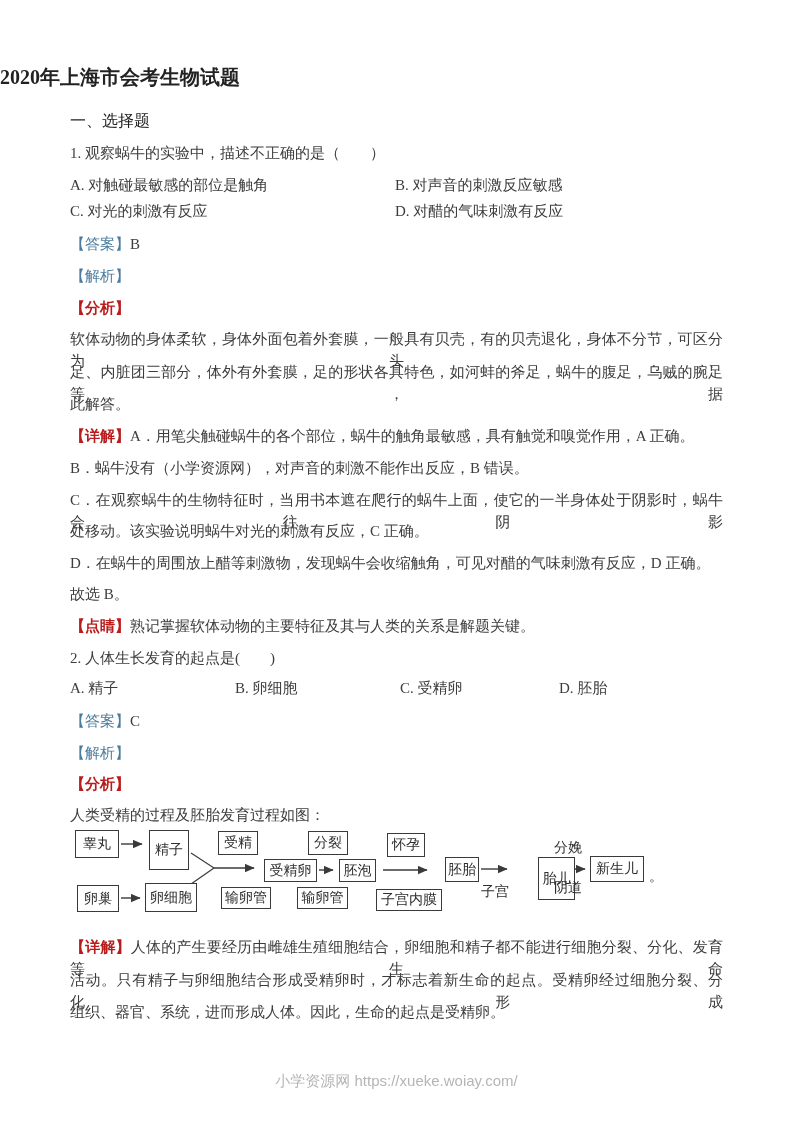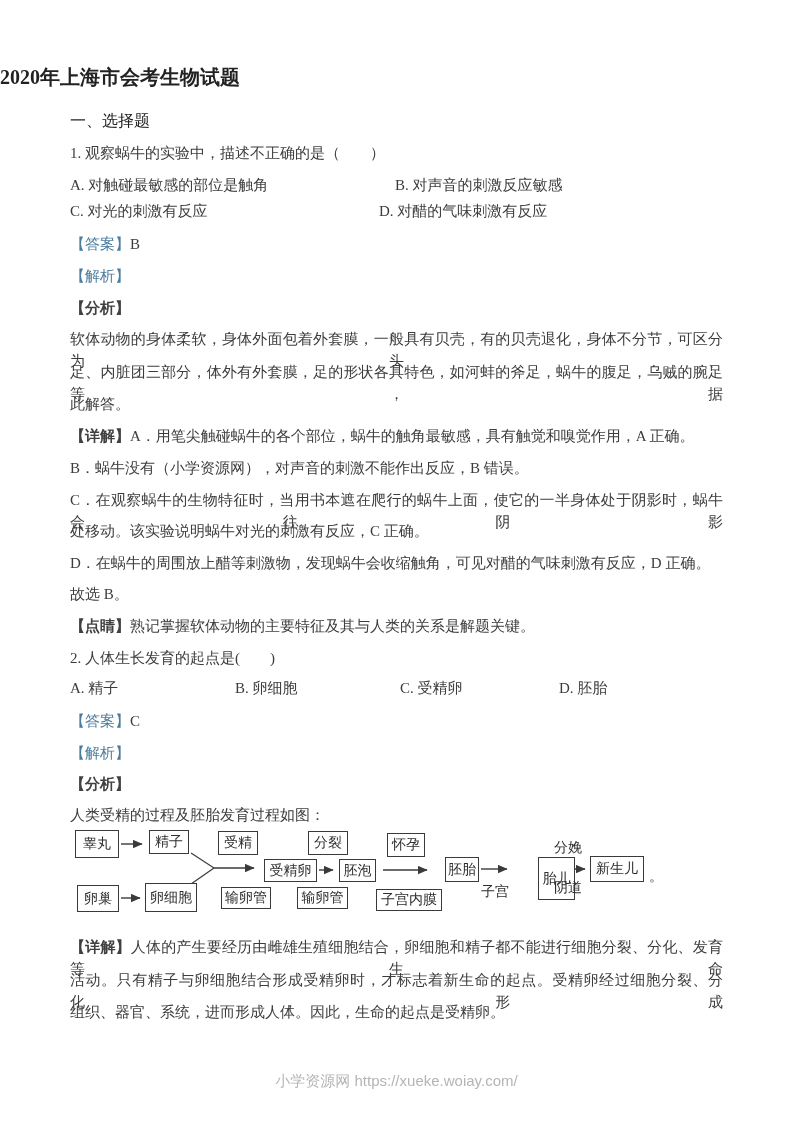--- a/index.html
+++ b/index.html
@@ -29,21 +29,21 @@
     position: absolute;
     top: 64px;
     left: 0; right: 0;
     text-align: left;
     font-size: 20px;
     font-weight: bold;
     color: #222;
   }
   .section-head { font-weight: normal; font-size: 16px; color: #222; }
   .accent { color: #4b7c9d; }
-  .boldlab { font-weight: bold; color: #404040; font-family: Liberation Serif, serif; }
+  .boldlab { font-weight: bold; color: #b91c1c; font-family: Liberation Serif, serif; }
   .opt { position: absolute; font-size: 15px; white-space: nowrap; }
   .footer {
     position: absolute;
     top: 1072px;
     left: 0; right: 0;
     text-align: center;
     font-size: 15px;
     color: #b5b5b5;
     font-family: "Liberation Sans", sans-serif;
   }
@@ -82,21 +82,21 @@
 
 <div class="doc-title">2020年上海市会考生物试题</div>
 
 <div class="ln section-head" style="top:110px">一、选择题</div>
 
 <div class="ln" style="top:142px">1. 观察蜗牛的实验中，描述不正确的是（　　）</div>
 
 <span class="opt" style="left:70px;  top:176px">A. 对触碰最敏感的部位是触角</span>
 <span class="opt" style="left:395px; top:176px">B. 对声音的刺激反应敏感</span>
 <span class="opt" style="left:70px;  top:202px">C. 对光的刺激有反应</span>
-<span class="opt" style="left:379px; top:202px">D. 对醋的气味刺激有反应</span>
+<span class="opt" style="left:395px; top:202px">D. 对醋的气味刺激有反应</span>
 
 <div class="ln" style="top:233px">
   <span class="accent">【答案】</span><span>B</span>
 </div>
 
 <div class="ln" style="top:265px">
   <span class="accent">【解析】</span>
 </div>
 
 <div class="ln" style="top:297px">
@@ -153,21 +153,21 @@
     <line x1="121" y1="30" x2="144" y2="45" stroke="#3a3a3a" stroke-width="1.1"></line>
     <line x1="121" y1="61" x2="144" y2="45" stroke="#3a3a3a" stroke-width="1.1"></line>
     <line x1="144" y1="45" x2="184" y2="45" stroke="#3a3a3a" stroke-width="1.4" marker-end="url(#ah)"></line>
     <line x1="249" y1="47" x2="263" y2="47" stroke="#3a3a3a" stroke-width="1.4" marker-end="url(#ah)"></line>
     <line x1="313" y1="47" x2="357" y2="47" stroke="#3a3a3a" stroke-width="1.4" marker-end="url(#ah)"></line>
     <line x1="411" y1="46" x2="437" y2="46" stroke="#3a3a3a" stroke-width="1.4" marker-end="url(#ah)"></line>
     <line x1="481" y1="46" x2="515" y2="46" stroke="#3a3a3a" stroke-width="1.4" marker-end="url(#ah)"></line>
   </svg>
 
   <div class="dbox" style="left:5px;   top:7px;  width:44px; height:28px">睾丸</div>
-  <div class="dbox" style="left:79px;  top:7px;  width:40px; height:24px">精子</div>
+  <div class="dbox" style="left:79px;  top:7px;  width:40px; height:40px">精子</div>
   <div class="dbox" style="left:7px;   top:62px; width:42px; height:27px">卵巢</div>
   <div class="dbox" style="left:75px;  top:60px; width:52px; height:29px">卵细胞</div>
   <div class="dbox" style="left:148px; top:8px;  width:40px; height:24px">受精</div>
   <div class="dbox" style="left:151px; top:64px; width:50px; height:22px">输卵管</div>
   <div class="dbox" style="left:194px; top:36px; width:53px; height:23px">受精卵</div>
   <div class="dbox" style="left:238px; top:8px;  width:40px; height:24px">分裂</div>
   <div class="dbox" style="left:227px; top:64px; width:51px; height:22px">输卵管</div>
   <div class="dbox" style="left:269px; top:36px; width:37px; height:23px">胚泡</div>
   <div class="dbox" style="left:317px; top:10px; width:38px; height:24px">怀孕</div>
   <div class="dbox" style="left:306px; top:66px; width:66px; height:22px">子宫内膜</div>

